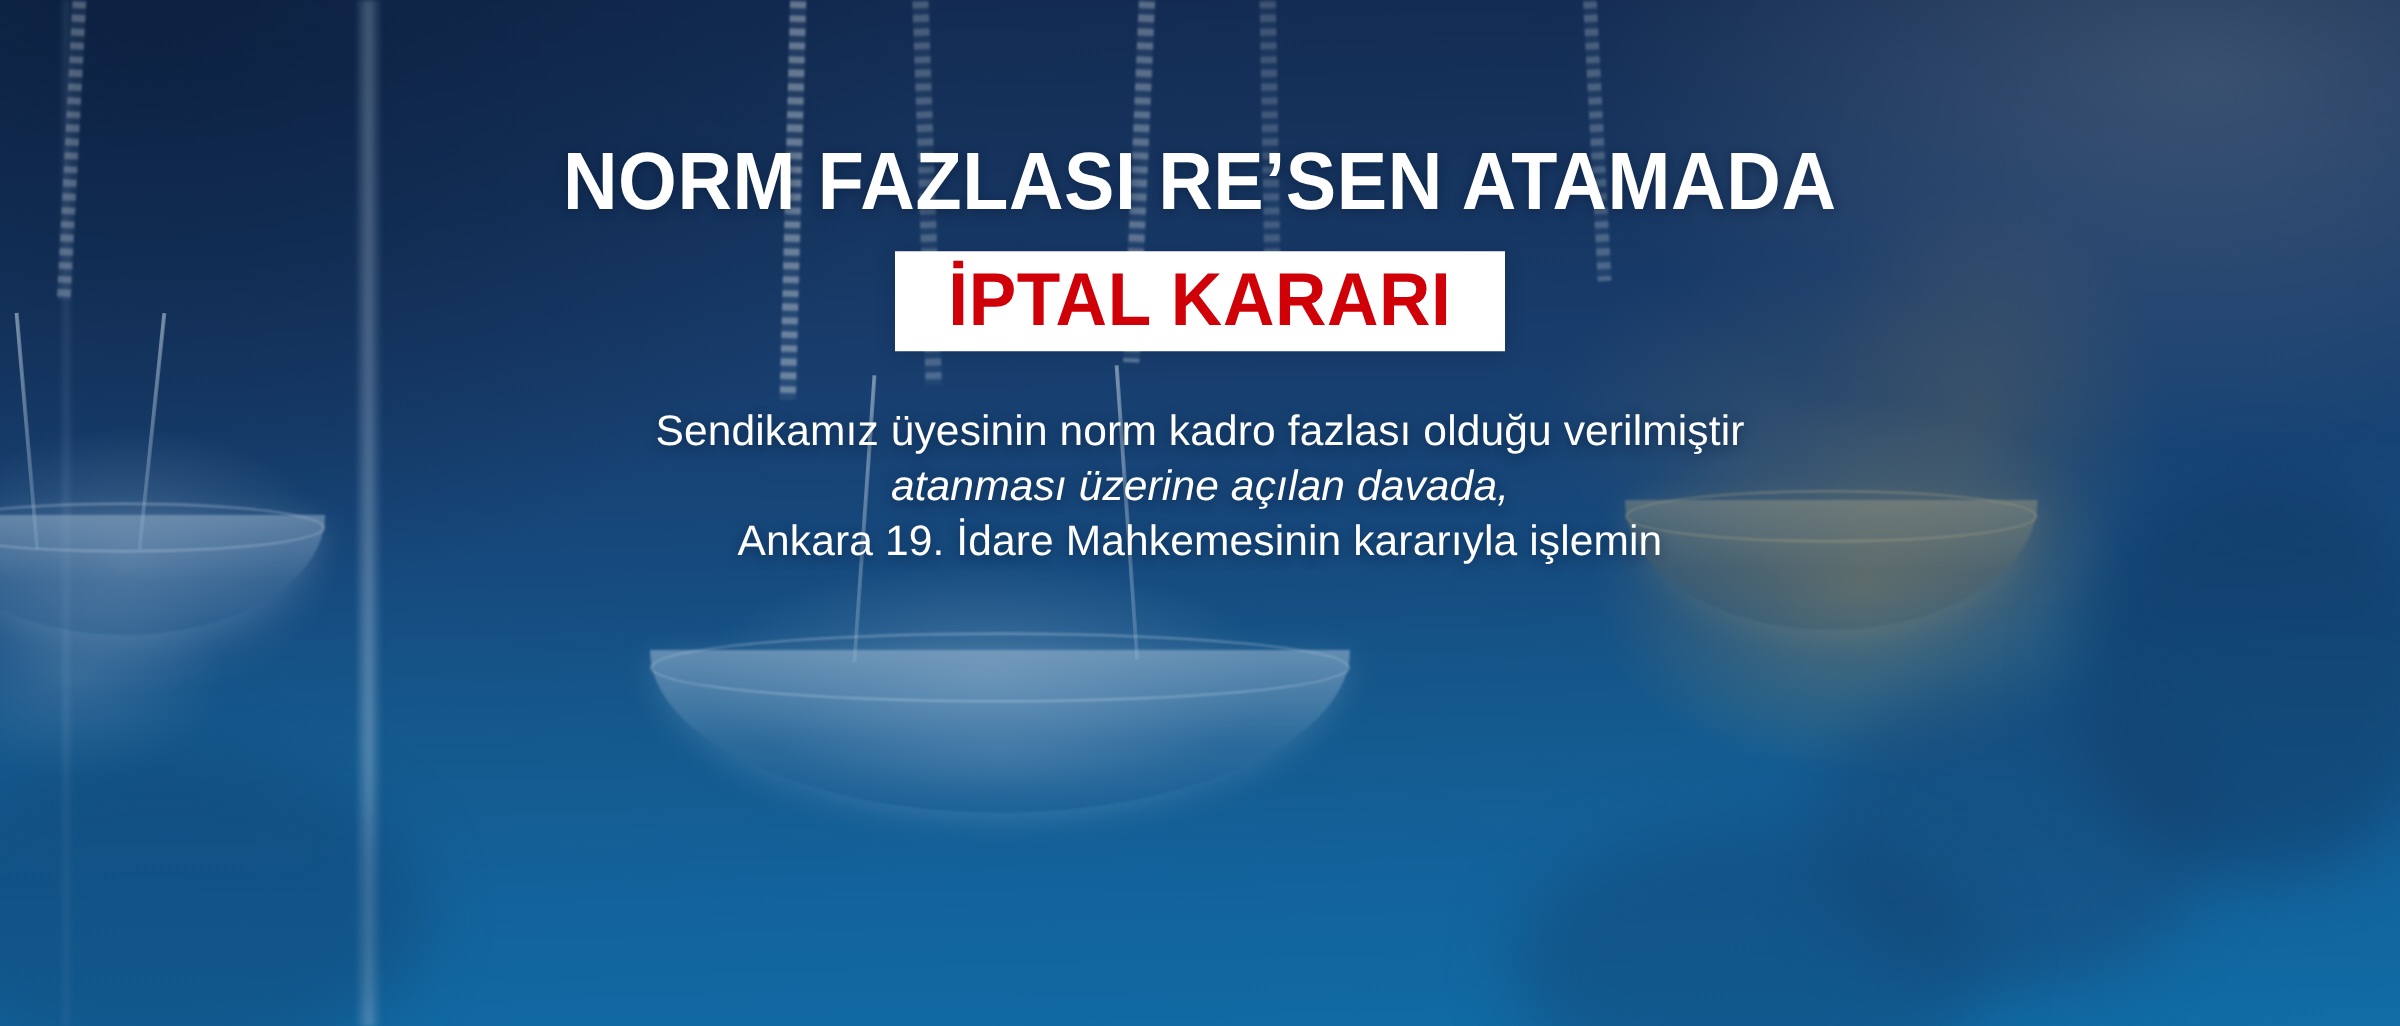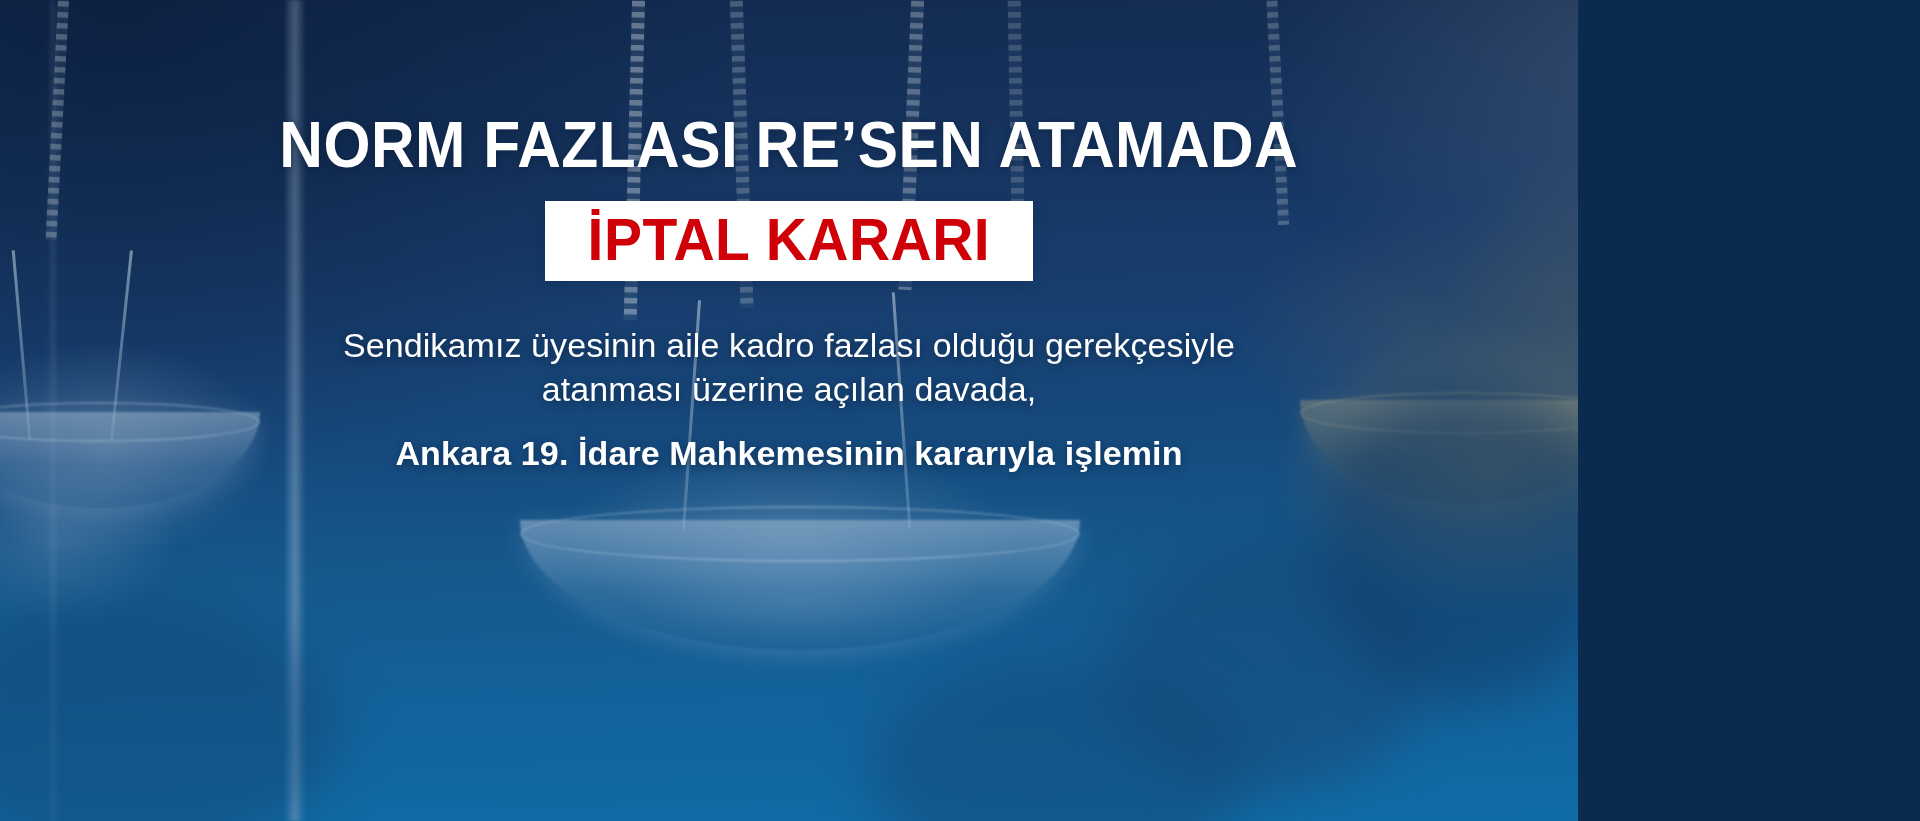--- a/index.html
+++ b/index.html
@@ -8,21 +8,21 @@
   html, body {
     width:1920px; height:821px;
     overflow:hidden;
     background:#0b2a50;
     font-family:"Liberation Sans", sans-serif;
   }
 
   
   .banner{
     position:relative;
-    width:1578px; height:821px;
+    width:1920px; height:821px;
     overflow:hidden;
     isolation:isolate;
   }
 
   
   .bg-photo{
     position:absolute; inset:0;
     background:
       
       radial-gradient(ellipse 300px 210px at 1490px 470px, rgba(196,166,106,.50), rgba(196,166,106,0) 72%),
@@ -179,21 +179,21 @@
     width:1100px;
     text-align:center;
     color:#ffffff;
     font-family:"Liberation Sans Narrow","Liberation Sans", sans-serif;
     font-size:34px;
     line-height:1.30;
     letter-spacing:.1px;
     text-shadow:0 2px 9px rgba(6,22,48,.50);
   }
   .body-text .para{ font-weight:400; }
-  .body-text .emph{ font-weight:700; display:block; margin-top:20px; }
+  .body-text .emph{ font-weight:400; display:block; margin-top:0; }
 </style>
 </head>
 <body>
 
 <div class="banner">
 
   <div class="bg-photo"></div>
   <div class="bg-pillar"></div>
   <div class="bg-pillar2"></div>
 
@@ -225,19 +225,19 @@
 
   <div class="content">
 
     <h1 class="headline">NORM FAZLASI RE’SEN ATAMADA</h1>
 
     <div class="redbox">
       <span class="redbox-text">İPTAL KARARI</span>
     </div>
 
     <div class="body-text">
-      <span class="para" style="display: block;">Sendikamız üyesinin aile kadro fazlası olduğu gerekçesiyle</span>
-      <span class="para" style="display: block;">atanması üzerine açılan davada,</span>
+      <span class="para" style="display: block;">Sendikamız üyesinin norm kadro fazlası olduğu verilmiştir</span>
+      <span class="para" style="display: block; font-style: italic;">atanması üzerine açılan davada,</span>
       <span class="emph">Ankara 19. İdare Mahkemesinin kararıyla işlemin</span>
     </div>
 
   </div>
 </div>
 
 </body></html>

